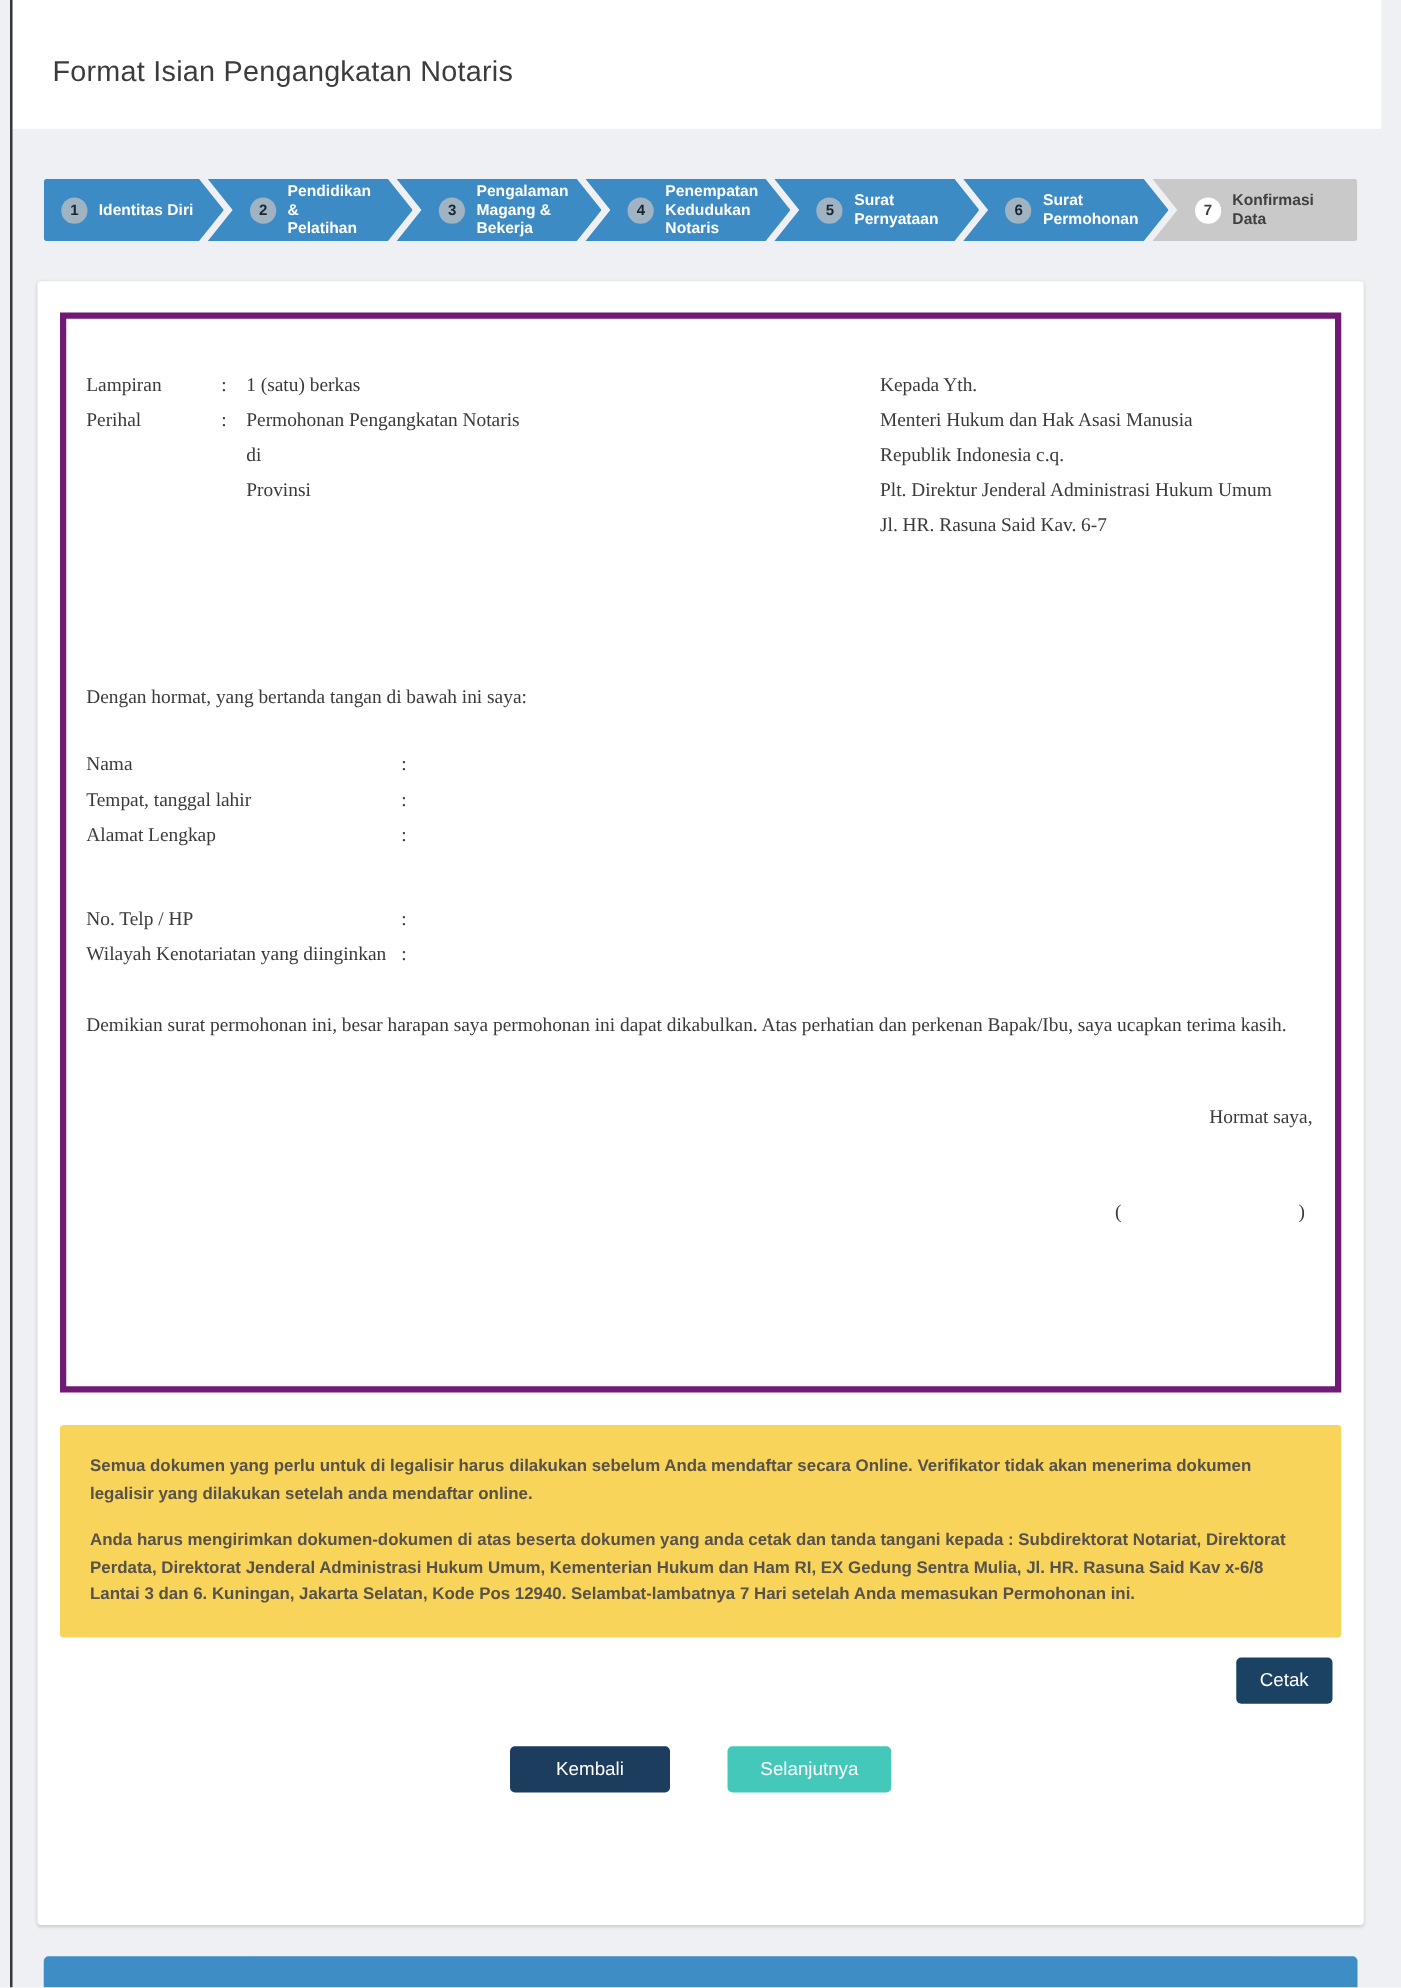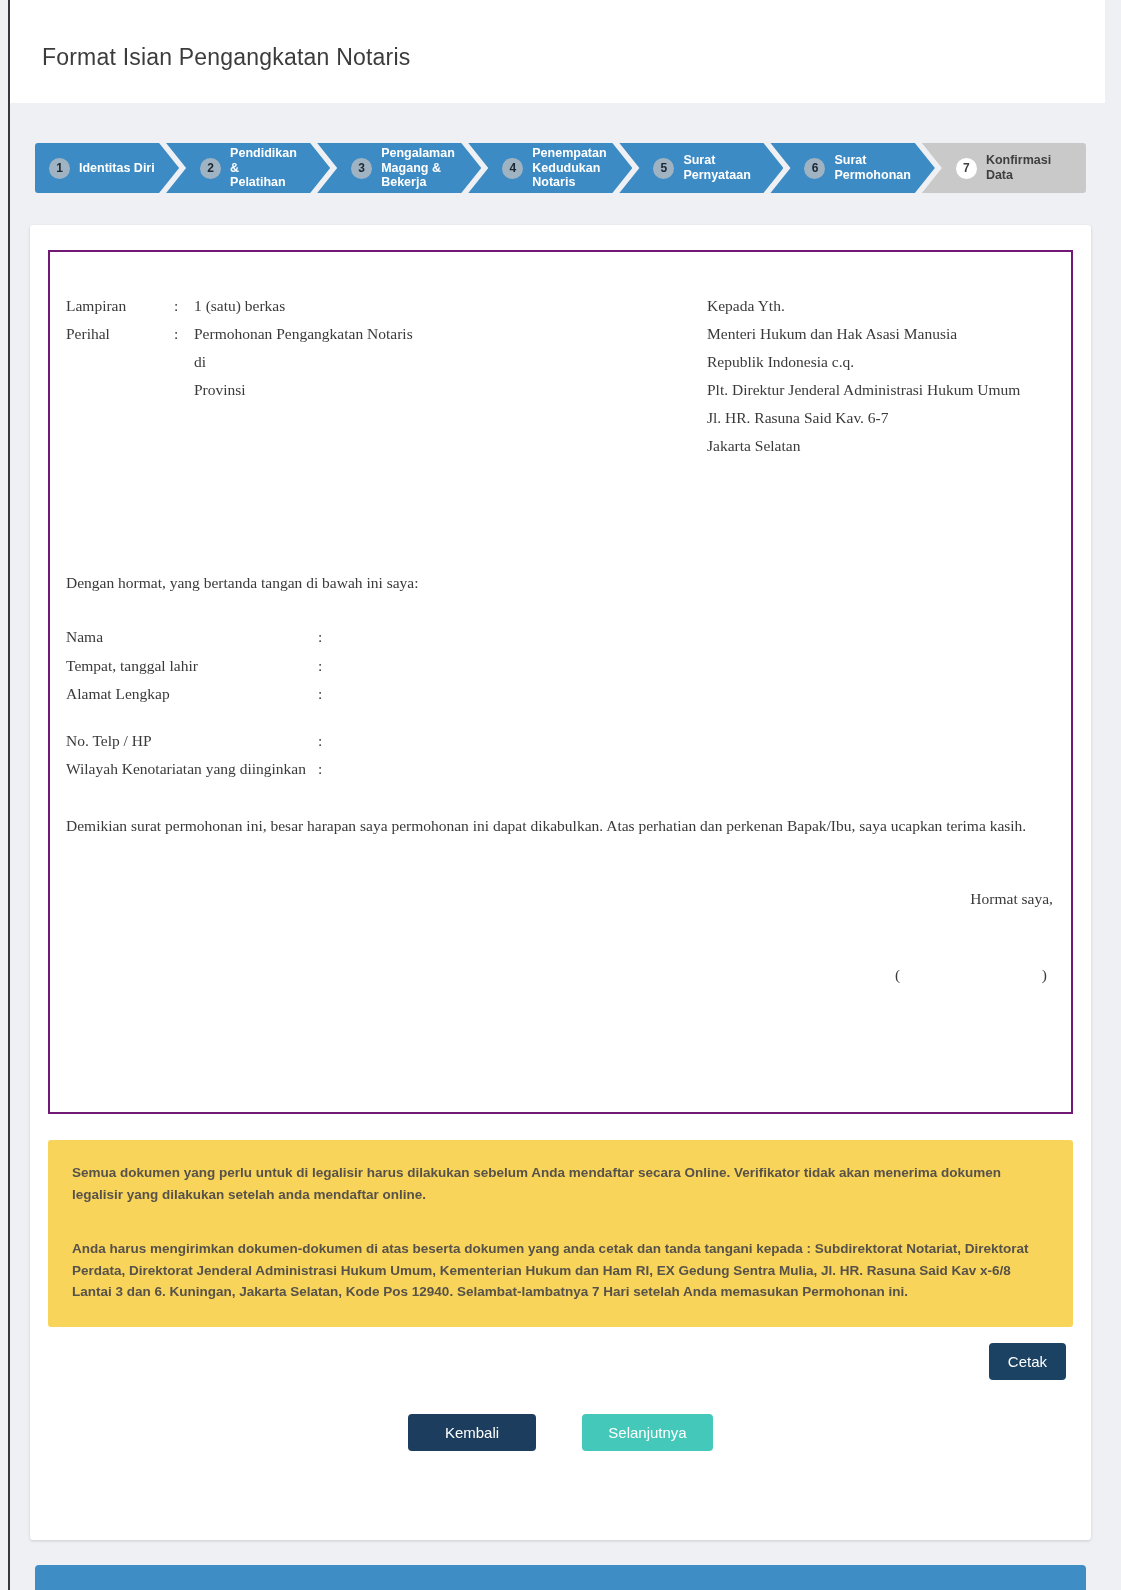--- a/index.html
+++ b/index.html
@@ -62,36 +62,36 @@
   
   .card {
     position:absolute; left:30px; top:225px; width:1061px; height:1315px;
     background:#ffffff; border-radius:3px;
     box-shadow:0 1px 3px rgba(0,0,0,.15);
     overflow:hidden;
   }
   
   .doc {
     margin:25px 18px 0 18px; height:864px;
-    border:2px solid #701a75;
+    border:5px solid #701a75;
     padding:40px 16px 0 16px;
     font-family:"Liberation Serif","DejaVu Serif",serif;
     font-size:15.5px; color:#3a3a3a;
     overflow:hidden; background:#fff;
   }
   .doc-head { display:flex; justify-content:space-between; }
   .meta-table { line-height:28px; }
   .meta-row { display:flex; }
   .meta-label { width:108px; }
   .meta-colon { width:20px; }
   .addr-block { width:348px; line-height:28px; }
   .salutation { margin-top:114px; }
   .fields { margin-top:31px; line-height:28.5px; }
   .field-row { display:flex; }
-  .field-row.gap-above { margin-top:18px; }
+  .field-row.gap-above { margin-top:38px; }
   .field-label { min-width:250px; }
   .field-colon { padding-left:2px; }
   .para { margin-top:36px; line-height:40px; text-align:justify; }
   .para.second { margin-top:22px; }
   .closing { margin-top:44px; text-align:right; padding-right:2px; }
   .sign-row { margin-top:58px; display:flex; justify-content:flex-end; }
   .sign-parens {
     width:152px; margin-right:8px;
     display:flex; justify-content:space-between;
   }
@@ -107,21 +107,21 @@
   }
   .required-mark { color:#e53935; margin-left:5px; }
   
   .notice {
     margin:26px 18px 0 18px;
     background:#f9d45a; border-radius:3px;
     padding:22px 24px 24px 24px;
     font-size:13.5px; font-weight:bold; color:#57524a;
     line-height:1.62;
   }
-  .notice p + p { margin-top:32px; }
+  .notice p + p { margin-top:15px; }
   
   .cetak-row { margin:16px 25px 0 0; text-align:right; }
   .btn {
     display:inline-block; border:none; border-radius:4px;
     color:#ffffff; font-family:"Liberation Sans",sans-serif;
     font-size:15px; cursor:pointer; text-align:center;
   }
   .btn-cetak { background:#1b4263; padding:10px 19px; }
   .nav-row {
     margin-top:34px; display:flex; justify-content:center; gap:46px;
@@ -204,21 +204,20 @@
           <span class="meta-colon"></span>
           <span class="meta-value">Provinsi</span>
         </div>
       </div>
       <div class="addr-block">
         <div>Kepada Yth.</div>
         <div>Menteri Hukum dan Hak Asasi Manusia</div>
         <div>Republik Indonesia c.q.</div>
         <div>Plt. Direktur Jenderal Administrasi Hukum Umum</div>
         <div>Jl. HR. Rasuna Said Kav. 6-7</div>
-        <div>Jakarta Selatan</div>
       </div>
     </div>
 
     <div class="salutation">Dengan hormat, yang bertanda tangan di bawah ini saya:</div>
 
     <div class="fields">
       <div class="field-row">
         <span class="field-label">Nama</span>
         <span class="field-colon">:</span>
         <span class="field-value"></span>

